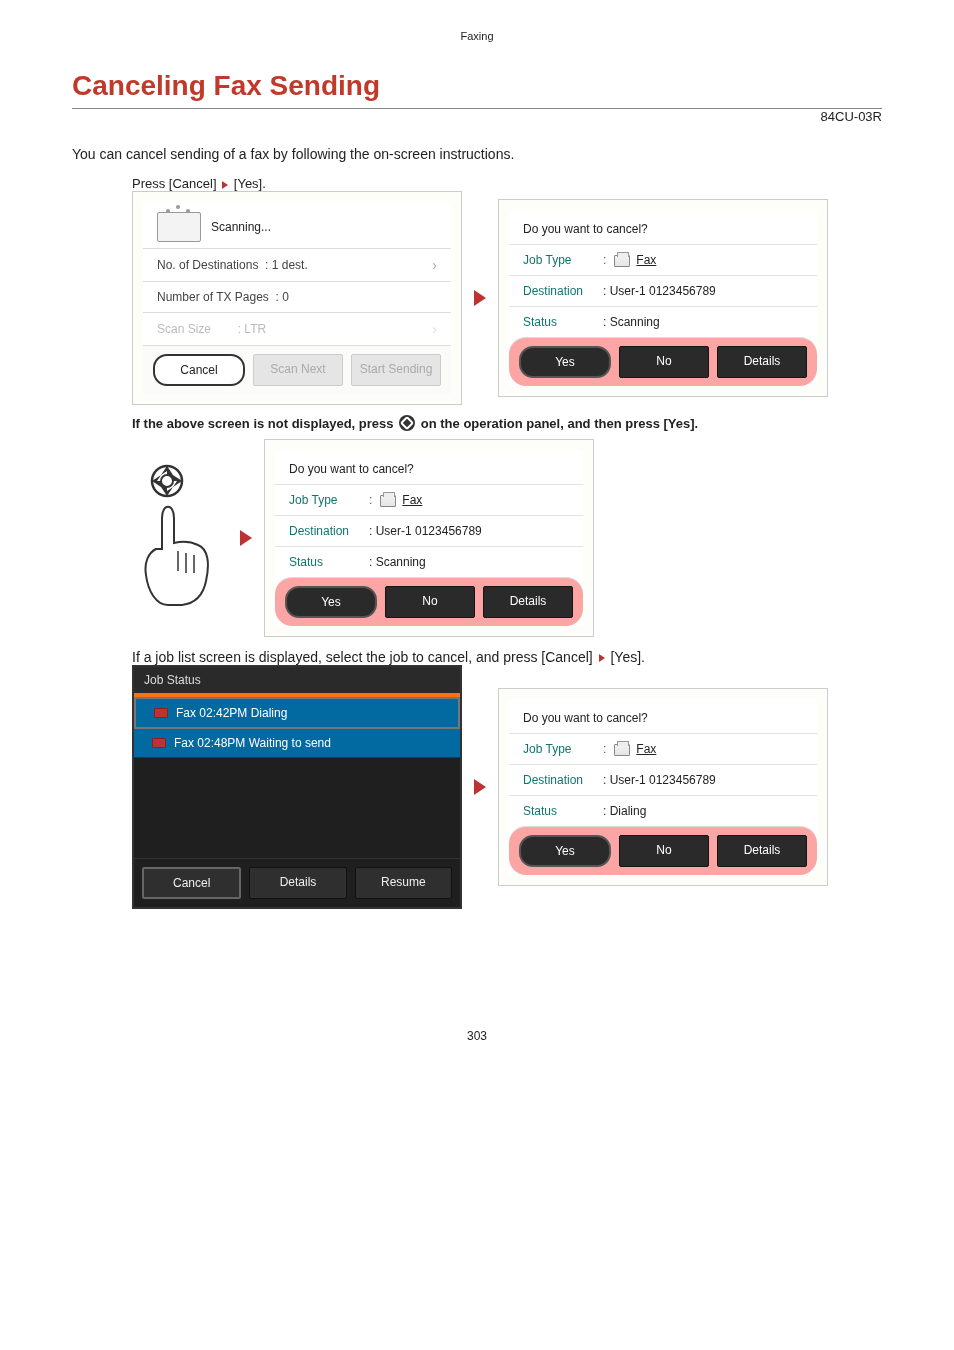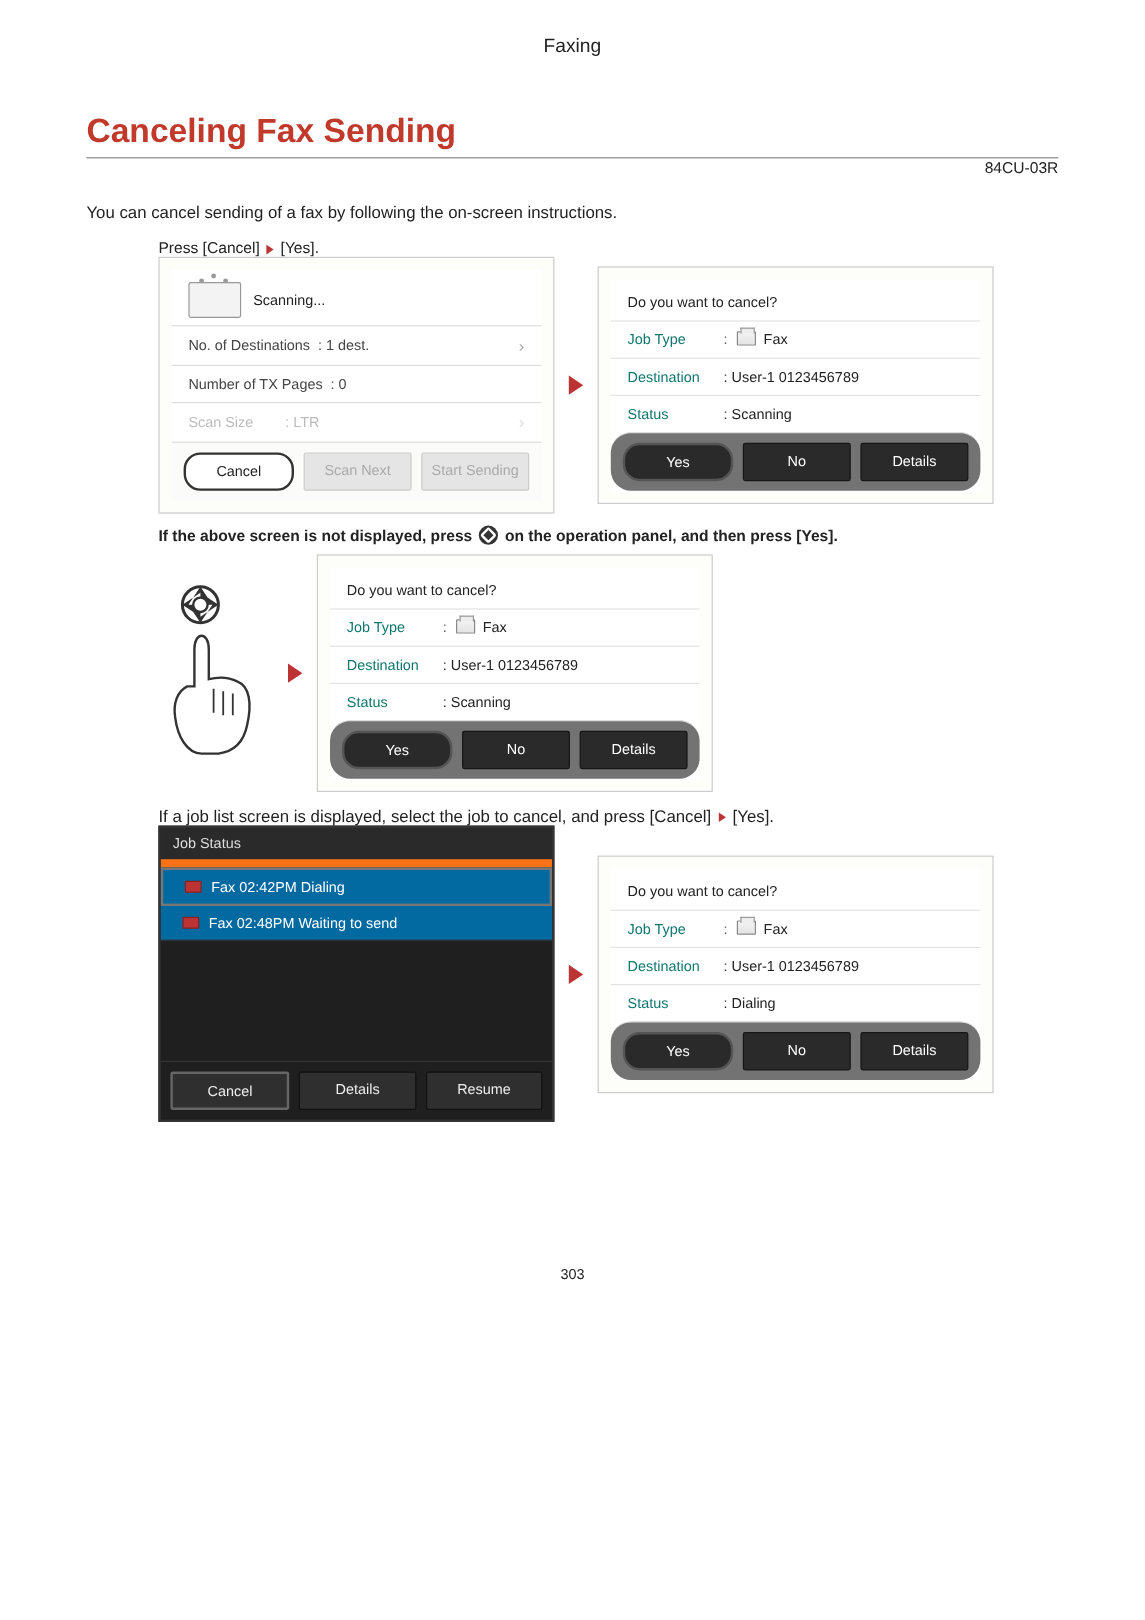--- a/index.html
+++ b/index.html
@@ -1,54 +1,54 @@
 <!DOCTYPE html>
 <html><head>
 <meta charset="utf-8">
 <style>
   * { box-sizing: border-box; margin: 0; padding: 0; }
   body { font-family: Arial, sans-serif; background: #fff; width: 954px; margin: 0 auto; color: #222; font-size: 14px; }
   .page { padding: 30px 72px 40px 72px; }
-  .chapter-header { text-align: center; font-size: 16px; margin-bottom: 45px; }
+  .chapter-header { text-align: center; font-size: 11px; margin-bottom: 28px; }
   .h1 { color: #c0392b; font-size: 28px; font-weight: bold; border-bottom: 1px solid #888; padding-bottom: 6px; margin-bottom: 0; }
   .doc-code { text-align: right; font-size: 13px; margin-bottom: 22px; }
   .intro { font-size: 14px; margin-bottom: 14px; }
   .step-line { font-weight: normal; font-size: 13px; padding-left: 60px; margin-bottom: 0; }
   .arrow-small { display: inline-block; width: 0; height: 0; border-top: 4px solid transparent; border-bottom: 4px solid transparent; border-left: 6px solid #b33; vertical-align: middle; margin: 0 2px; }
   .figrow { display: flex; align-items: center; gap: 12px; margin: 0 0 8px 60px; }
   .figrow-centered { justify-content: flex-start; }
   .arrow-big { width: 0; height: 0; border-top: 8px solid transparent; border-bottom: 8px solid transparent; border-left: 12px solid #b33; }
   .panel-wrap { background: #fdfdfa; border: 1px solid #ccc; padding: 10px; }
   .panel-inner { background: #fff; }
   .scan-top { display: flex; align-items: center; gap: 10px; padding: 10px 14px 6px 14px; }
   .scan-anim { width: 44px; height: 30px; border: 1px solid #999; border-radius: 2px; position: relative; background: #f3f3f3; }
   .scan-dot { position: absolute; width: 4px; height: 4px; background: #999; border-radius: 50%; }
   .row-line { display: flex; justify-content: space-between; align-items: center; padding: 8px 14px; border-top: 1px solid #ddd; font-size: 12px; color: #444; }
   .row-chevron { color: #aaa; font-size: 14px; }
   .btn-bar { display: flex; gap: 8px; padding: 8px 10px; border-top: 1px solid #ddd; background: #fbfbf9; }
-  .btn-bar-dark { background: #737373; border-radius: 17px; }
+  .btn-bar-dark { background: #fca5a5; border-radius: 17px; }
   .btn { flex: 1; text-align: center; padding: 7px 4px; border-radius: 2px; font-size: 12px; }
   .btn-dark { background: #2a2a2a; color: #fff; border: 1px solid #161616; }
   .btn-white { background: #fff; border: 1px solid #888; color: #222; }
   .btn-grey-dis { background: #e5e5e5; color: #aaa; border: 1px solid #ccc; }
   .btn-pill { border-radius: 14px; }
   .confirm-q { padding: 12px 14px 8px 14px; font-size: 12px; }
   .kv-row { display: flex; padding: 8px 14px; border-top: 1px solid #e3e3e3; font-size: 12px; }
   .kv-key { width: 80px; color: #0f766e; }
   .kv-colon { margin-right: 8px; color: #555; }
-  .kv-val { display: flex; align-items: flex-start; gap: 6px; }
+  .kv-val { display: flex; align-items: flex-end; gap: 6px; text-decoration: underline; }
   .fax-icon { width: 16px; height: 12px; border: 1px solid #888; border-radius: 1px; background: linear-gradient(#f2f2f2,#e4e4e4); position: relative; }
   .fax-icon::after { content: ""; position: absolute; top: -4px; left: 2px; width: 10px; height: 4px; background: #eee; border: 1px solid #999; border-bottom: none; }
   .after-note { font-weight: bold; font-size: 13px; padding-left: 60px; margin: 10px 0 8px 0; }
   .stop-icon { display: inline-block; width: 16px; height: 16px; background: #333; border-radius: 50%; position: relative; vertical-align: -3px; margin: 0 2px; }
   .stop-icon::after { content: ""; position: absolute; inset: 3px; border: 2px solid #fff; border-radius: 2px; transform: rotate(45deg); }
   .hand-svg { width: 96px; height: 150px; }
   .plain-note { font-size: 14px; padding-left: 60px; margin: 12px 0 0 0; }
   .job-panel { width: 330px; border: 2px solid #333; background: #1f1f1f; color: #fff; font-size: 12px; }
-  .job-header { background: #2a2a2a; padding: 6px 10px; color: #ddd; border-bottom: 7px solid #f97316; }
+  .job-header { background: #2a2a2a; padding: 6px 10px; color: #ddd; border-bottom: 4px solid #f97316; }
   .job-item { display: flex; align-items: center; gap: 8px; padding: 7px 18px; border-bottom: 1px solid #333; background: #0369a1; }
   .job-item .mini-icon { width: 14px; height: 10px; background: #b33; border: 1px solid #882222; border-radius: 1px; }
   .job-space { height: 100px; background: #1f1f1f; }
   .job-btnrow { display: flex; gap: 8px; padding: 8px; border-top: 1px solid #333; }
   .job-btn { flex: 1; background: #2f2f2f; color: #eee; border: 1px solid #111; border-radius: 2px; padding: 7px 4px; text-align: center; font-size: 12px; }
   .page-num { text-align: center; font-size: 12px; margin-top: 120px; }
   .outlined { border: 2px solid #333; }
 </style>
 </head>
 <body>

